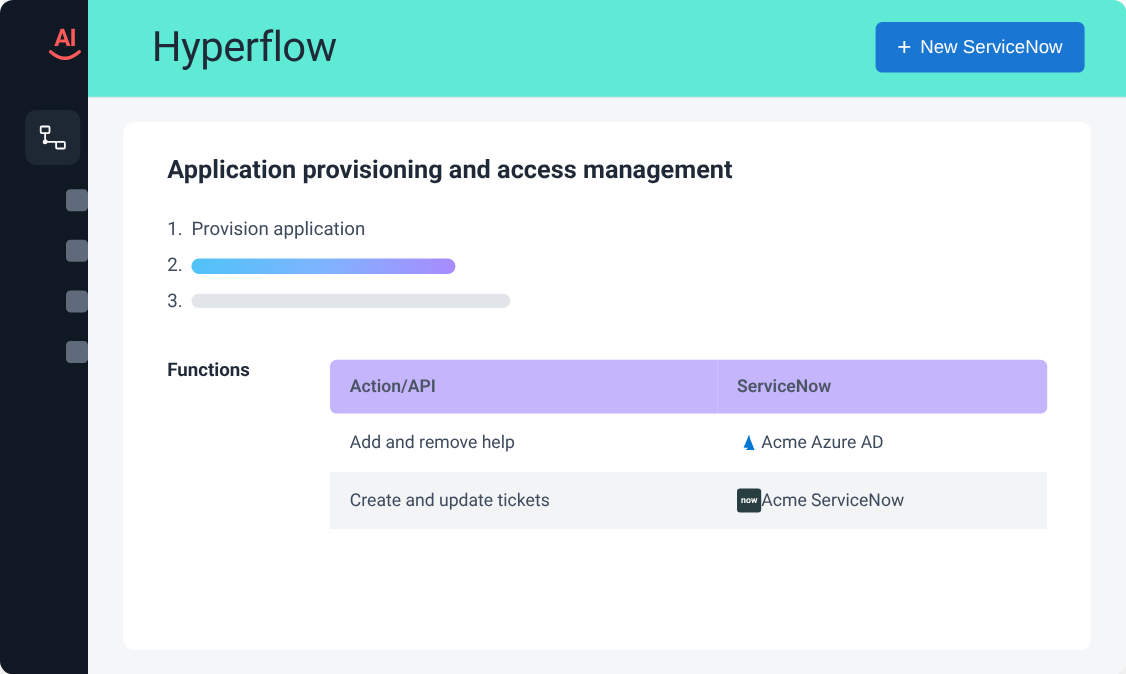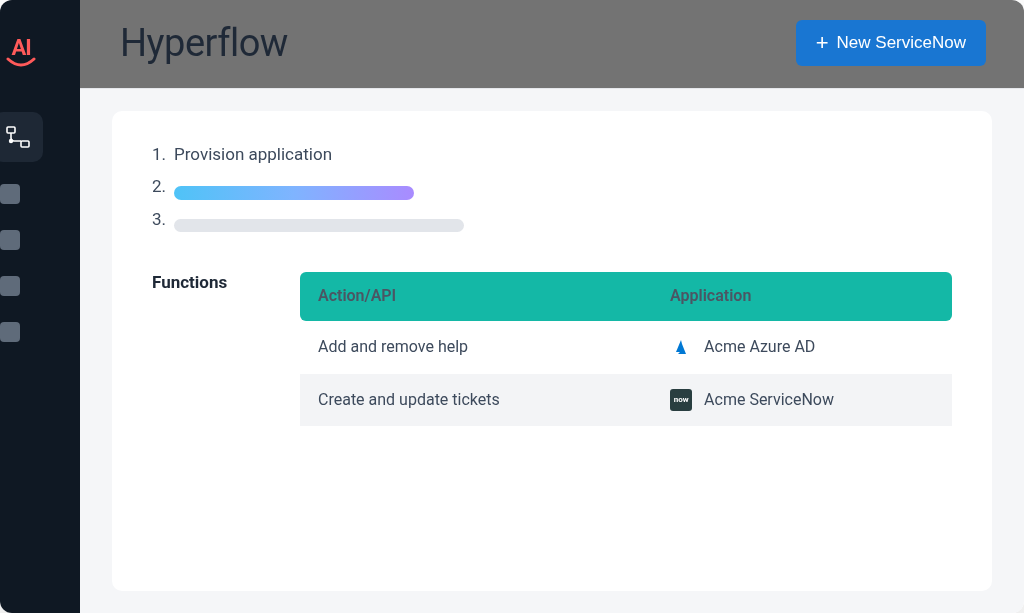--- a/index.html
+++ b/index.html
@@ -20,22 +20,22 @@
       display: flex;
       border-radius: 12px;
       overflow: hidden;
       box-shadow: 0 20px 60px rgba(0,0,0,0.15);
     }
     .sidebar {
       width: 80px;
       background: #0f1823;
       display: flex;
       flex-direction: column;
-      align-items: flex-start;
-      padding-top: 32px;
+      align-items: flex-end;
+      padding-top: 20px;
       flex-shrink: 0;
     }
     .logo {
       width: 42px;
       height: 42px;
       margin-bottom: 38px;
       display: flex;
       flex-direction: column;
       align-items: center;
       justify-content: center;
@@ -71,22 +71,22 @@
       border-radius: 4px;
       margin-bottom: 26px;
     }
     .main {
       flex: 1;
       display: flex;
       flex-direction: column;
       background: #f5f6f8;
     }
     .header {
-      background: #737373;
-      padding: 20px 38px 22px 40px;
+      background: #5eead4;
+      padding: 20px 38px 22px 58px;
       display: flex;
       align-items: center;
       justify-content: space-between;
       border-bottom: 1px solid #e5e7eb;
     }
     .header-title {
       font-size: 38px;
       font-weight: 400;
       color: #1f2937;
       letter-spacing: -0.5px;
@@ -165,48 +165,48 @@
     }
     .prompt-lines .grey-pill { display: block; margin-top: 14px; }
     .usecases-list {
       list-style: none;
       counter-reset: item;
     }
     .usecases-list li {
       counter-increment: item;
       margin-bottom: 6px;
       display: flex;
-      align-items: flex-end;
+      align-items: center;
       gap: 8px;
     }
     .usecases-list li::before {
       content: counter(item) ".";
       color: #3d4a5c;
     }
     .table {
       width: 100%;
       border-collapse: collapse;
     }
     .table thead th {
       text-align: left;
-      background: #14b8a6;
+      background: #c4b5fd;
       padding: 12px 18px;
       font-size: 16px;
       font-weight: 600;
       color: #4b5563;
     }
     .table thead th:first-child { border-radius: 6px 0 0 6px; }
     .table thead th:last-child { border-radius: 0 6px 6px 0; }
     .table tbody td {
       padding: 14px 18px;
       font-size: 16px;
       color: #3d4a5c;
     }
     .table tbody tr:nth-child(even) td { background: #f3f4f6; }
-    .integration-cell { display: flex; align-items: center; gap: 12px; }
+    .integration-cell { display: flex; align-items: center; }
     .icon-box {
       width: 22px;
       height: 22px;
       display: flex;
       align-items: center;
       justify-content: center;
       border-radius: 3px;
       flex-shrink: 0;
     }
     .icon-azure { color: #0078d4; }
@@ -242,20 +242,21 @@
     <header class="header">
       <h1 class="header-title">Hyperflow</h1>
       <button class="btn-primary">
         <span class="plus">+</span>
         <span>New ServiceNow</span>
       </button>
     </header>
 
     <div class="content-area">
       <div class="card">
+        <h2 class="card-title">Application provisioning and access management</h2>
 
 
         <div class="row">
           <div class="row-content">
             <ol class="usecases-list">
               <li>
                   <span>Provision application</span>
                 </li>
               <li>
                   <span class="gradient-pill" style="width:240px;"></span>
@@ -267,21 +268,21 @@
           </div>
         </div>
 
         <div class="row" style="margin-bottom:0;">
           <div class="row-label">Functions</div>
           <div class="row-content">
             <table class="table">
               <thead>
                 <tr>
                   <th style="width:54%;">Action/API</th>
-                  <th>Application</th>
+                  <th>ServiceNow</th>
                 </tr>
               </thead>
               <tbody>
                 <tr>
                   <td>Add and remove help</td>
                   <td>
                     <div class="integration-cell">
                       <span class="icon-box icon-azure">
                         <svg width="18" height="18" viewBox="0 0 18 18">
                             <path d="M9 2 L4 14 L8 14 L6 16 L14 16 L10 6 Z" fill="#0078d4"></path>

